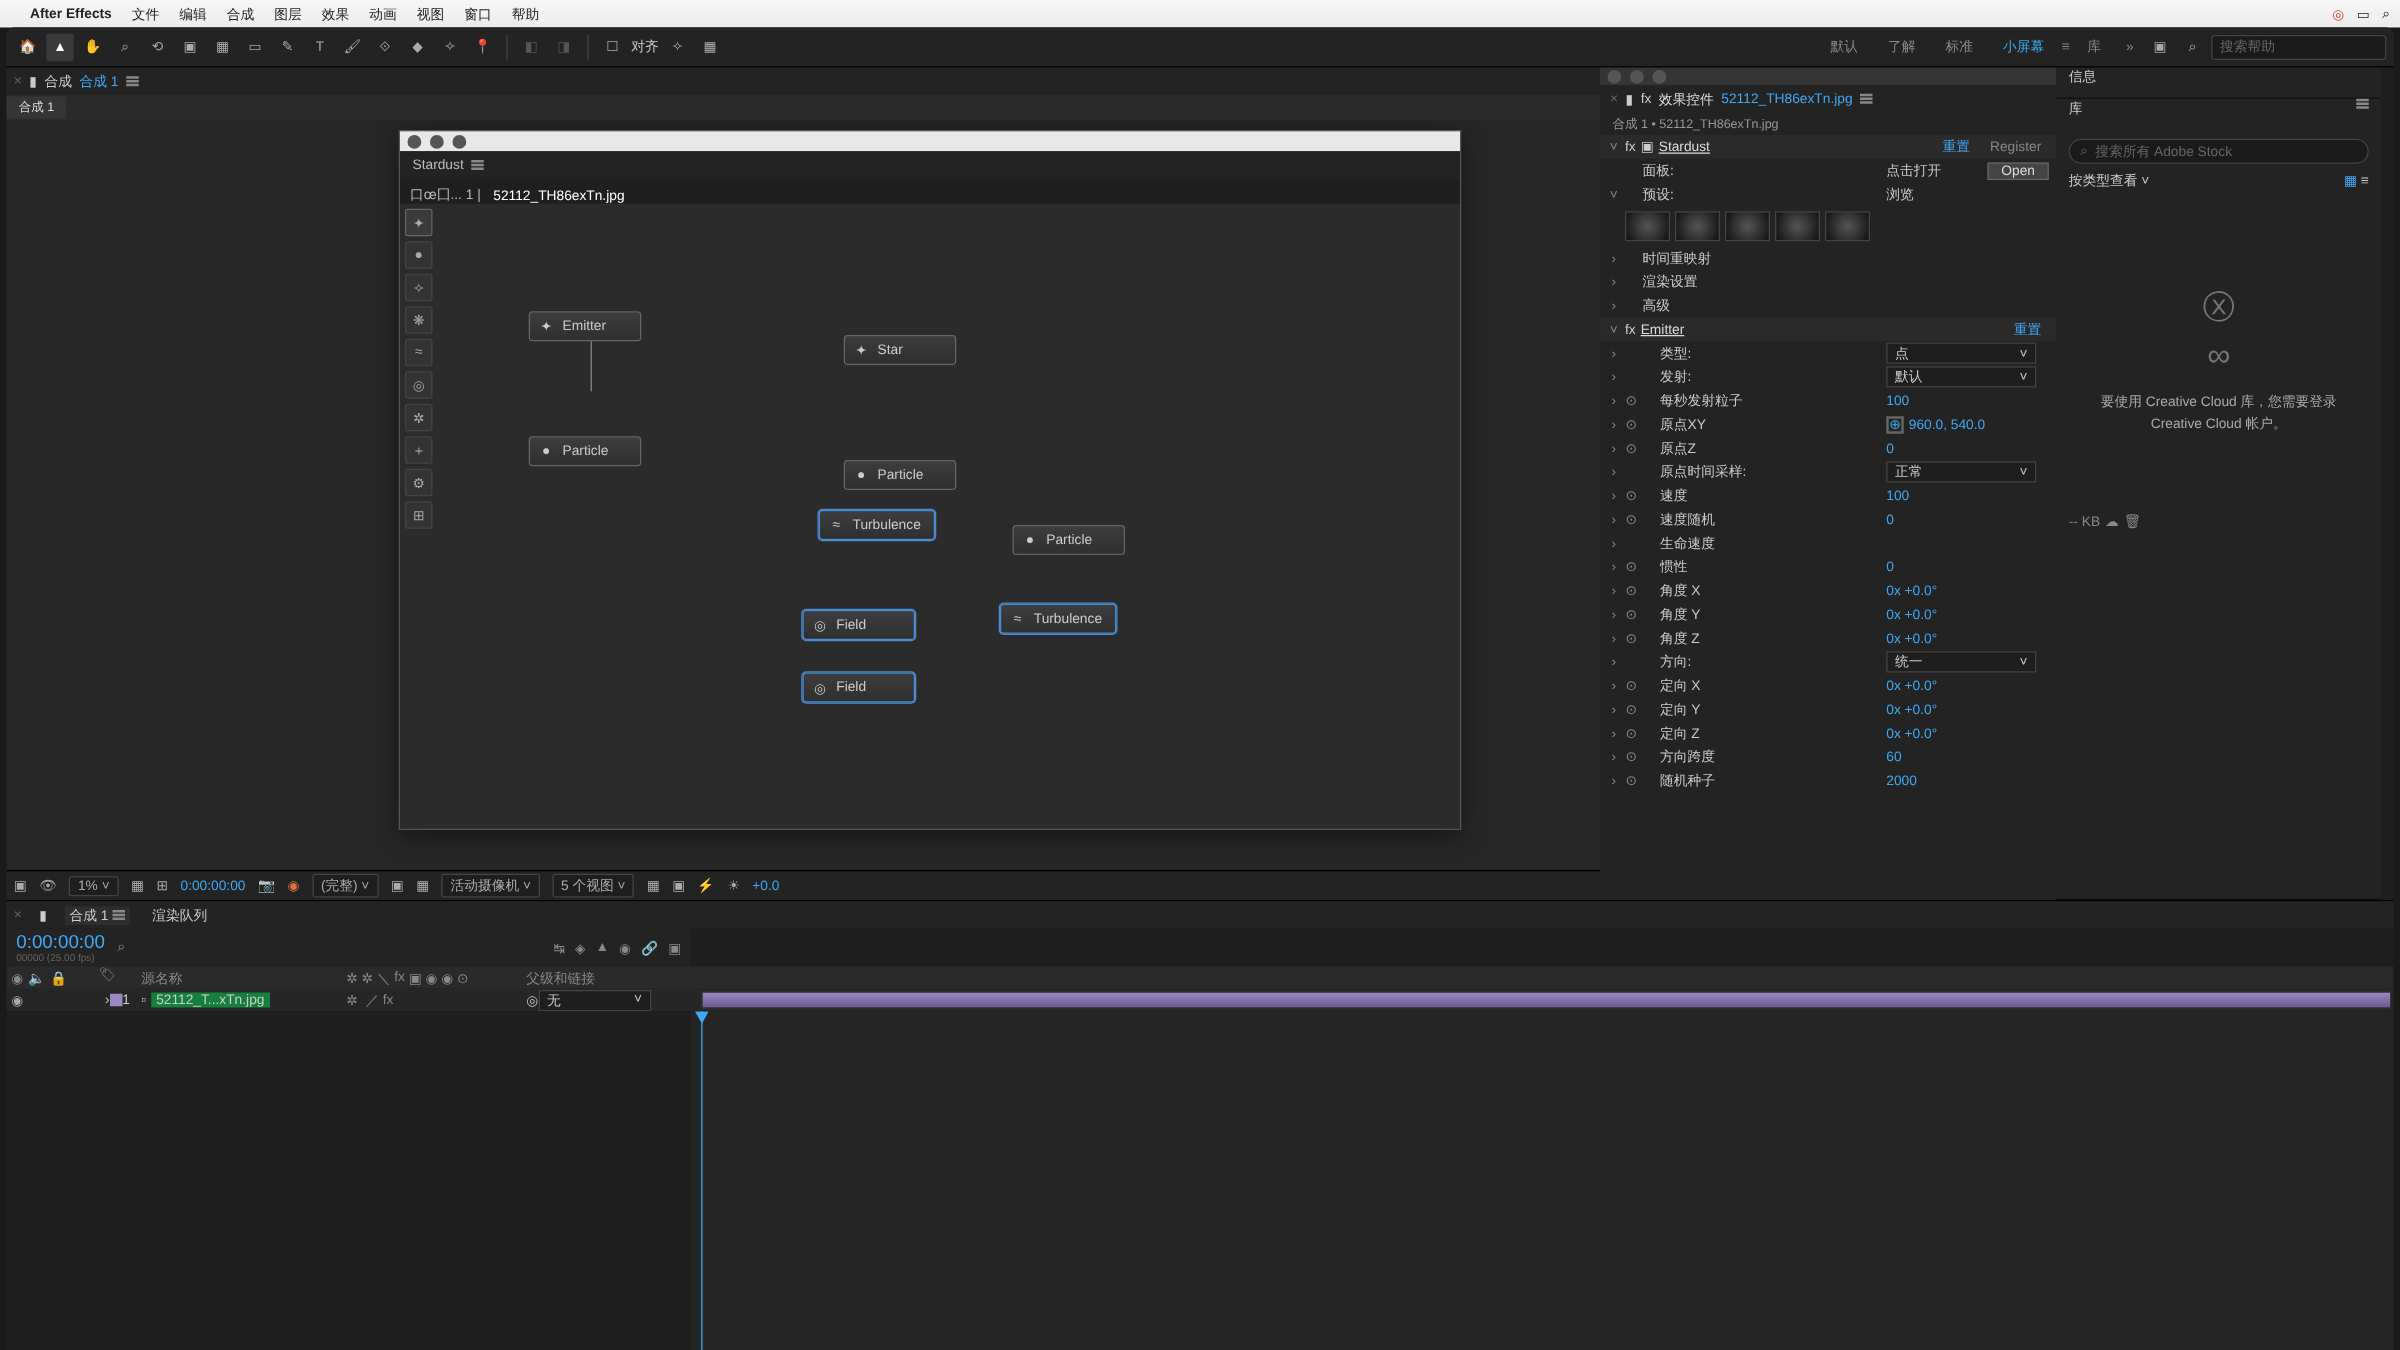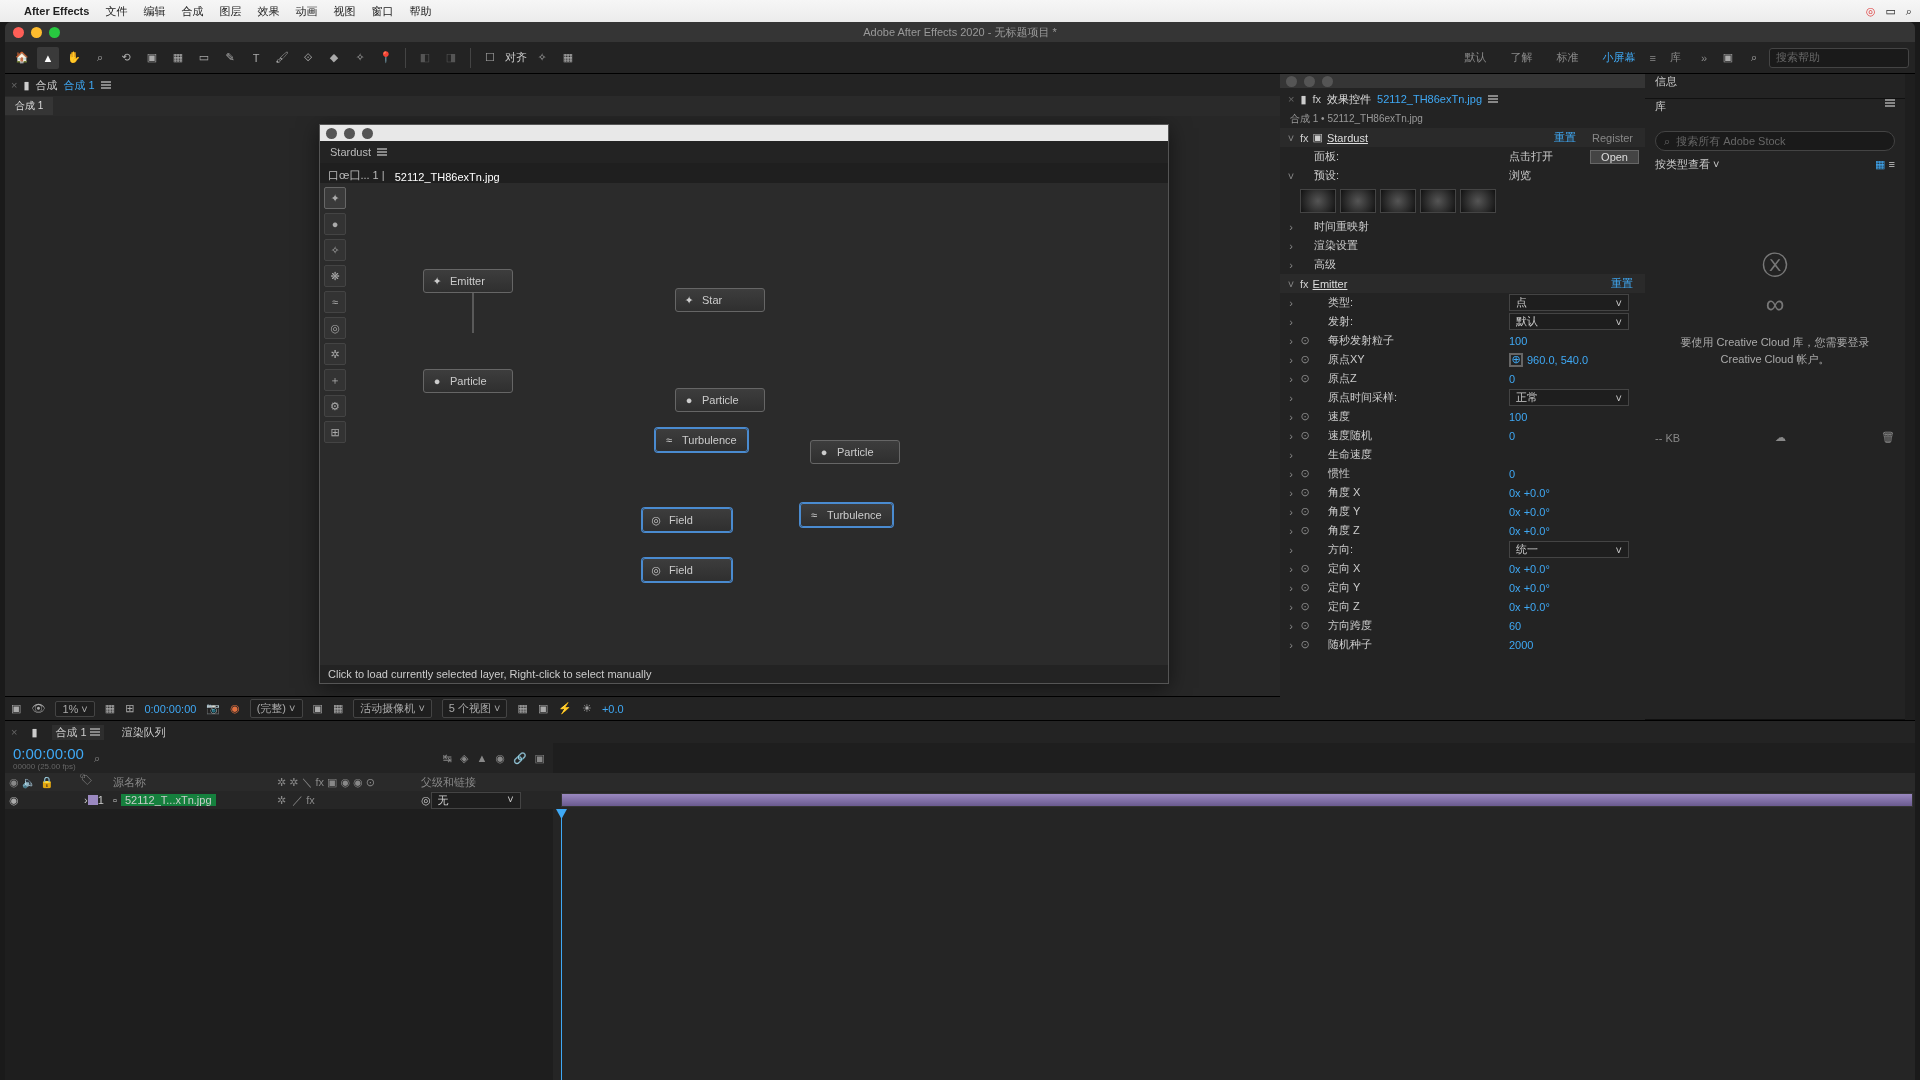--- a/index.html
+++ b/index.html
@@ -68,21 +68,21 @@
 .preset-imgs{display:flex;gap:4px;padding:4px 20px}
 .preset-imgs .pi{width:36px;height:24px;background:radial-gradient(circle at 50% 50%,#555,#111);border:1px solid #444}
 .right-col{width:260px;background:#232323;display:flex;flex-direction:column}
 .rp{border-bottom:1px solid #111}
 .rp-tab{height:24px;display:flex;align-items:flex-start;padding:0 10px;color:#ccc;justify-content:space-between}
 .rp-body{padding:8px 10px}
 .lib-search{background:#1a1a1a;border:1px solid #444;border-radius:10px;height:20px;display:flex;align-items:center;padding:0 8px;color:#666;gap:6px}
 .lib-filter{display:flex;align-items:center;justify-content:space-between;padding:6px 0}
 .lib-empty{padding:60px 20px;text-align:center;color:#aaa;font-size:11px;line-height:1.5}
 .lib-empty .cc{font-size:26px;color:#777;display:block;margin-bottom:10px}
-.lib-foot{display:flex;justify-content:space-between;align-items:center;gap:24px;padding:4px 10px;color:#888}
+.lib-foot{display:flex;justify-content:flex-start;align-items:center;gap:4px;padding:4px 10px;color:#888}
 .timeline{height:360px;background:#1e1e1e;display:flex;flex-direction:column;border-top:1px solid #000}
 .tl-tabs{height:22px;background:#232323;display:flex;align-items:center;padding:0 6px;gap:14px}
 .tl-tabs .tab{color:#ccc;padding:0 4px}
 .tl-tabs .tab.active{background:#2e2e2e}
 .tl-head{height:30px;display:flex}
 .tl-head-left{width:548px;background:#232323;display:flex;align-items:center;padding:0 8px;gap:10px}
 .tl-time{color:#3fa9f5;font-size:15px}
 .tl-head-left .icons{display:flex;gap:8px;margin-left:auto;color:#888}
 .tl-head-right{flex:1;background:#232323;position:relative}
 .ruler{position:absolute;inset:0;display:flex}
@@ -130,28 +130,20 @@
  <span>帮助</span>
  <span class="spacer"></span>
  <span class="right-icons">
   <span style="color:#d33">◎</span>
   <span>▭</span>
   <span>⌕</span>
  </span>
 </div>
 
 <div class="app-window">
- <div class="app-title">
-  <div class="traffic">
-        <span class="tr"></span>
-        <span class="ty"></span>
-        <span class="tg"></span>
-      </div>
-  <span>Adobe After Effects 2020 - 无标题项目 *</span>
- </div>
 
  <div class="toolbar">
   <span class="tbtn">🏠</span>
   <span class="tbtn active">▲</span>
   <span class="tbtn">✋</span>
   <span class="tbtn">⌕</span>
   <span class="tbtn">⟲</span>
   <span class="tbtn">▣</span>
   <span class="tbtn">▦</span>
   <span class="tbtn">▭</span>
@@ -269,21 +261,20 @@
                 <div class="node sel" style="left: 322px; top: 325px;">
                   <span class="nicon">◎</span>
                   <span>Field</span>
                 </div>
                 <div class="node sel" style="left: 322px; top: 375px;">
                   <span class="nicon">◎</span>
                   <span>Field</span>
                 </div>
               </div>
      </div>
-     <div class="sd-footer">Click to load currently selected layer, Right-click to select manually</div>
     </div>
    </div>
    <div class="viewer-bar">
     <span>▣</span>
     <span>👁</span>
     <span class="drop"><span>1%</span> ˅</span>
     <span>▦</span>
     <span>⊞</span>
     <span class="blue">0:00:00:00</span>
     <span>📷</span>

